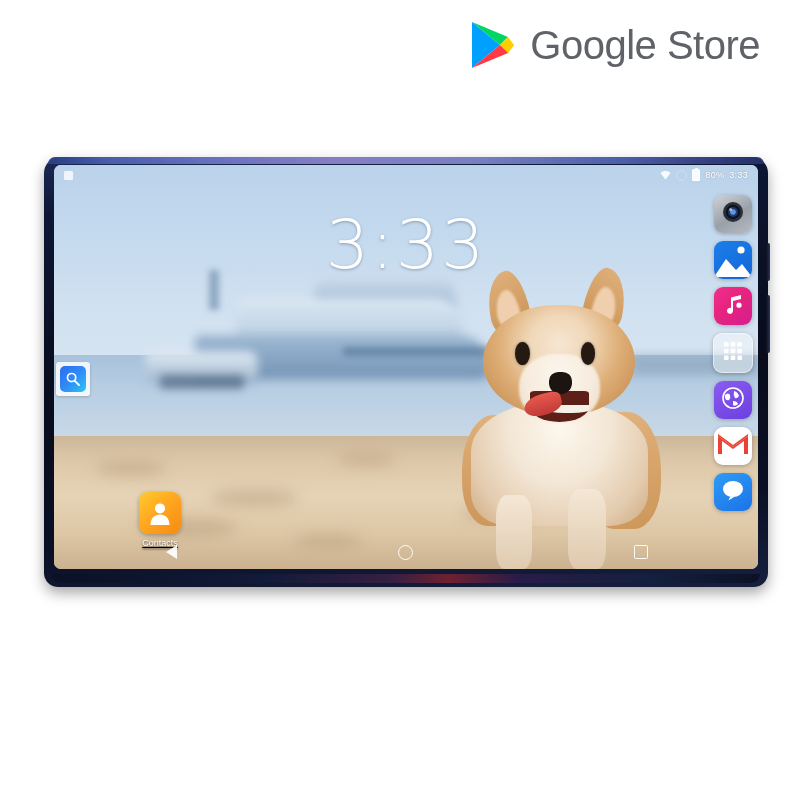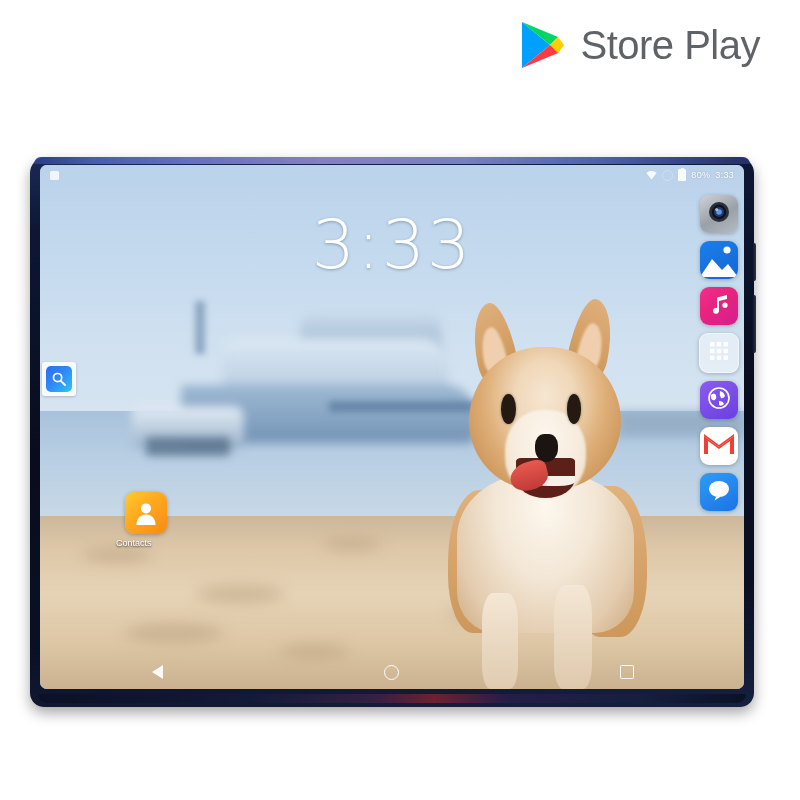--- a/index.html
+++ b/index.html
@@ -18,22 +18,22 @@
   #brand .gp-logo{
     width:46px;height:50px;position:relative;display:block;
   }
   #brand .gp-text{
     font-size:40px; color:#5f6368; letter-spacing:-0.5px;
     font-family:"Liberation Sans", sans-serif; white-space:nowrap;
   }
 
   
   #device{
-    position:absolute; left:30px; top:157px;
-    width:724px; height:550px;
+    position:absolute; left:44px; top:157px;
+    width:724px; height:430px;
   }
   
   #body-shell{
     position:absolute; inset:0;
     border-radius:16px 16px 14px 14px;
     background:linear-gradient(175deg,#1b2a55 0%,#0d1734 12%,#080c1c 50%,#0a1024 80%,#16203f 100%);
     box-shadow:0 6px 14px rgba(0,0,0,.35);
   }
   
   #top-edge{
@@ -275,21 +275,21 @@
   .ic-camera{ background:linear-gradient(150deg,#cfd3d8 0%,#9aa0a8 55%,#b7bcc3 100%); }
   .ic-gallery{ background:linear-gradient(150deg,#1b7fe8 0%,#1565d8 100%); }
   .ic-music{ background:linear-gradient(140deg,#f0308f 0%,#e8247e 40%,#d41f8e 100%); }
   .ic-apps{ background:rgba(255,255,255,.42); border:1px solid rgba(255,255,255,.5); }
   .ic-browser{ background:linear-gradient(150deg,#8b5cf0 0%,#6b3fe0 100%); }
   .ic-gmail{ background:#ffffff; }
   .ic-messages{ background:linear-gradient(150deg,#2f9cf5 0%,#1b73e8 100%); }
 
   
   .app{
-    position:absolute; width:60px; text-align:left;
+    position:absolute; width:60px; text-align:center;text-decoration:underline;
   }
   .app .tile{
     width:42px;height:42px;margin:0 auto;border-radius:9px;
     display:flex;align-items:center;justify-content:center;
     box-shadow:0 1px 4px rgba(0,0,0,.28); overflow:hidden; position:relative;
   }
   .app .label{
     margin-top:4px; font-size:9px; color:#fff;
     text-shadow:0 1px 2px rgba(0,0,0,.75);
     font-family:"Liberation Sans", sans-serif;
@@ -324,21 +324,21 @@
 <div id="brand">
   <span class="gp-logo">
     <svg width="46" height="50" viewBox="0 0 46 50" aria-hidden="true">
       <path d="M2 2 L30 25 L2 48 Z" fill="#00a0ff"></path>
       <path d="M2 2 L30 25 L38 17 Z" fill="#00d664"></path>
       <path d="M30 25 L44 25 L38 33 Z" fill="#ffce00"></path>
       <path d="M38 17 L44 25 L38 33 L30 25 Z" fill="#ffce00"></path>
       <path d="M2 48 L30 25 L38 33 Z" fill="#ff3a44"></path>
     </svg>
   </span>
-  <span class="gp-text">Store Play</span>
+  <span class="gp-text">Google Store</span>
 </div>
 
 <div id="device">
   <div id="body-shell"></div>
   <div id="top-edge"></div>
   <div id="bottom-edge"></div>
   <div class="side-btn" id="side-btn-1"></div>
   <div class="side-btn" id="side-btn-2"></div>
 
   <div id="screen">

